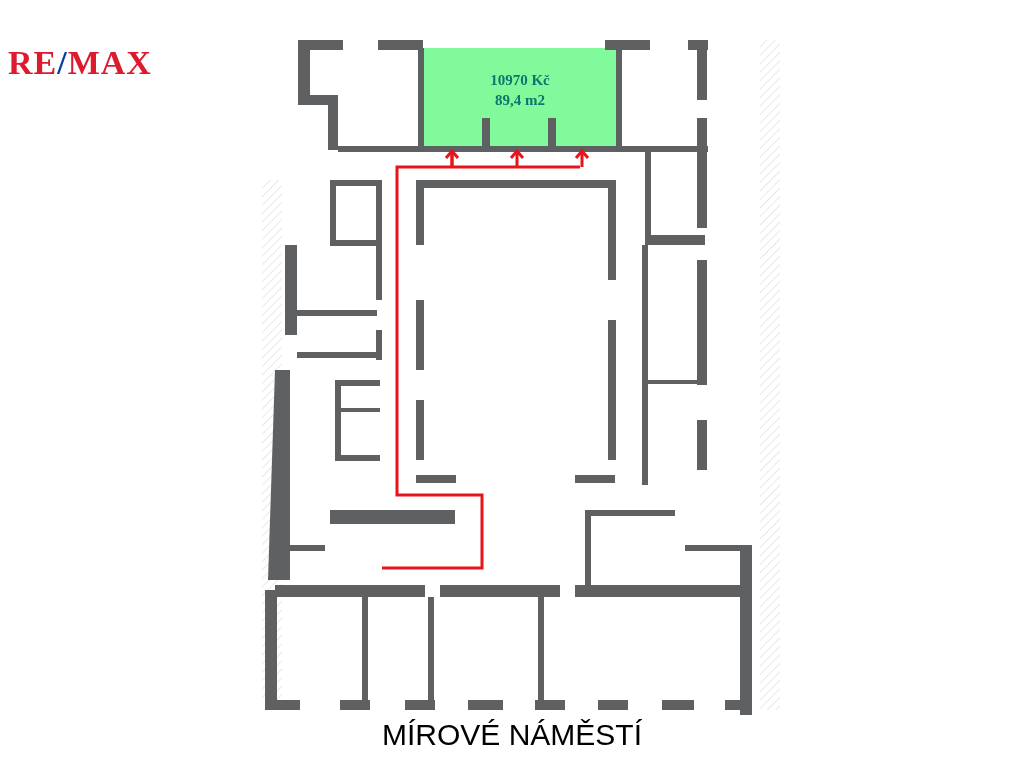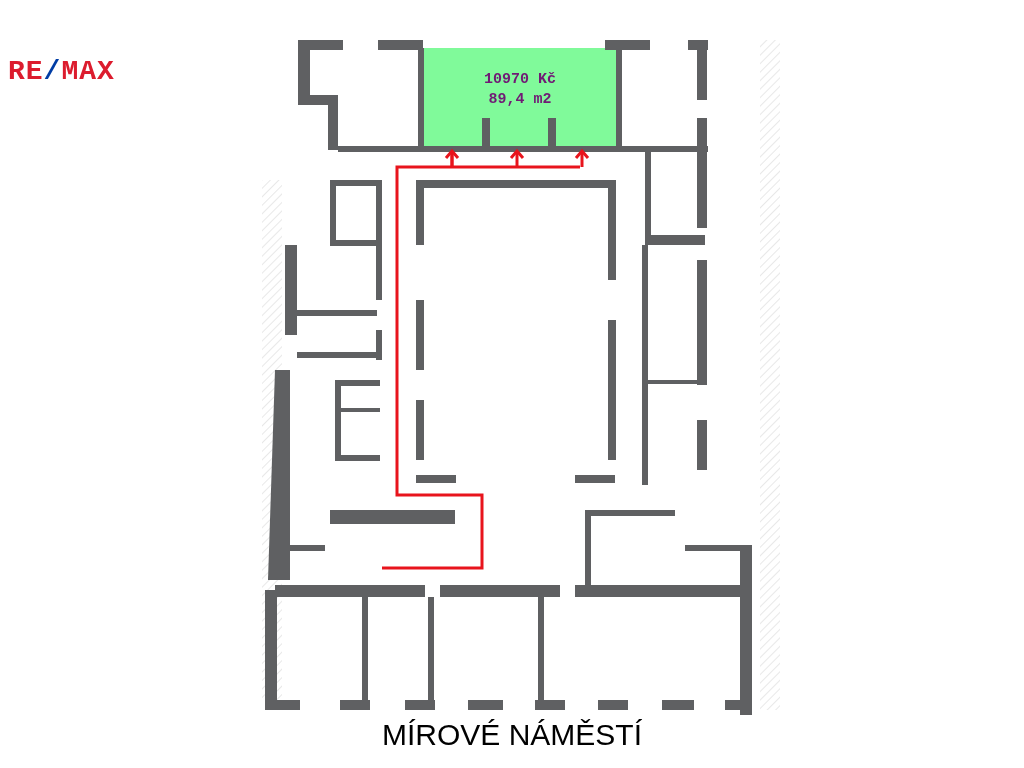--- a/index.html
+++ b/index.html
@@ -1,21 +1,21 @@
 <!DOCTYPE html>
 <html><head>
 <meta charset="utf-8">
 <style>
   html,body{margin:0;padding:0;background:#fff;}
   body{width:1024px;height:768px;position:relative;overflow:hidden;font-family:"Liberation Sans",sans-serif;}
-  .logo{position:absolute;left:8px;top:44px;font-weight:bold;font-size:28px;letter-spacing:1px;color:#dc1c2e;font-family:Liberation Mono, monospace;margin-top:12px;}
+  .logo{position:absolute;left:8px;top:44px;font-weight:bold;font-size:34px;letter-spacing:1px;color:#dc1c2e;font-family:Liberation Serif, serif;}
   .logo .slash{color:#003da5;}
   svg.plan{position:absolute;left:0;top:0;}
   .street{position:absolute;left:0;width:1024px;top:718px;text-align:center;font-weight:normal;font-size:30px;color:#000;font-family:"Liberation Sans",sans-serif;}
-  .price{position:absolute;left:420px;top:70px;width:200px;text-align:center;color:#701a75;font-weight:bold;font-size:15px;line-height:20px;font-family:Liberation Mono, monospace;}
+  .price{position:absolute;left:420px;top:70px;width:200px;text-align:center;color:#0f766e;font-weight:bold;font-size:15px;line-height:20px;font-family:Liberation Serif, serif;}
 </style>
 </head>
 <body>
 
 <div class="logo"><span>RE</span><span class="slash">/</span><span>MAX</span></div>
 
 <svg class="plan" width="1024" height="768">
 
   <defs>
     <pattern id="h" width="6" height="6" patternUnits="userSpaceOnUse" patternTransform="rotate(45)">

